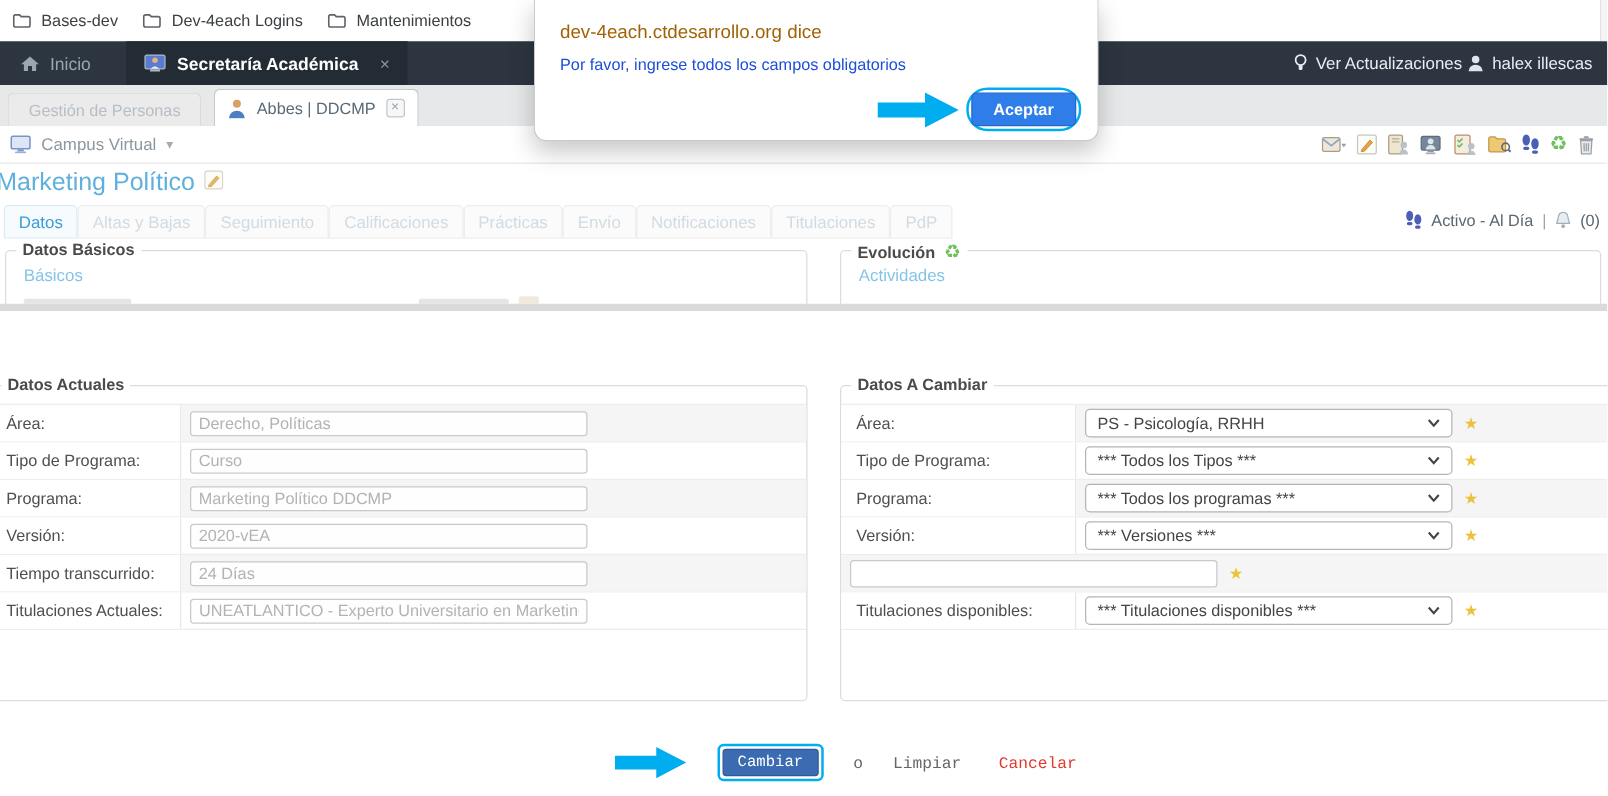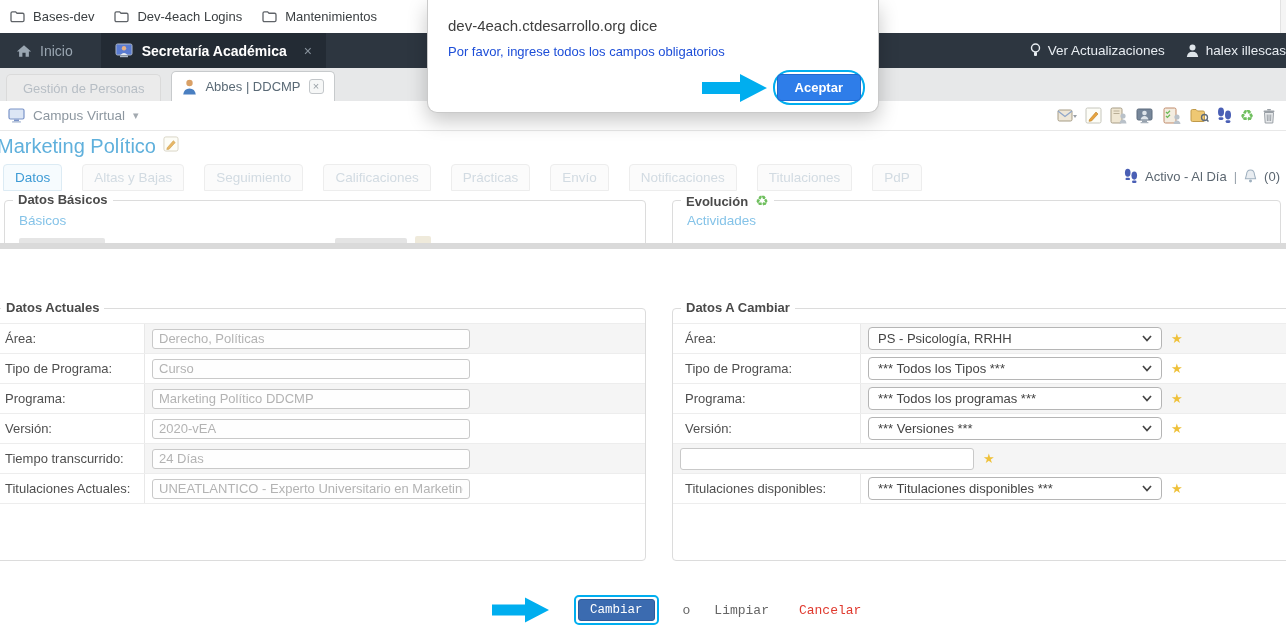--- a/index.html
+++ b/index.html
@@ -12,21 +12,21 @@
   .bm-item { display:flex; align-items:center; gap:8px; font-size:13px; color:#3c4043; cursor:pointer; }
   .scroll-strip { position:absolute; top:0; right:0; width:6px; height:33px; background:#f4f4f4; border-left:1px solid #e2e2e2; }
 
   
   .navbar { position:absolute; top:33px; left:0; width:1286px; height:35px; background:#2d3640;
     display:flex; align-items:stretch; color:#9aa6b1; font-size:14px; }
   .nav-home { display:flex; align-items:center; gap:8px; padding:0 16px; }
   .nav-activetab { display:flex; align-items:center; gap:9px; padding:0 14px; margin-left:12px;
     background:#232b34; color:#fff; font-weight:bold; }
   .nav-close { color:#8a949e; font-weight:normal; font-size:14px; margin-left:8px; cursor:pointer; }
-  .nav-right { margin-left:auto; display:flex; align-items:center; gap:21px; 
+  .nav-right { margin-left:auto; display:flex; align-items:center; gap:4px; padding-right:12px;
     color:#e8edf2; font-size:13.5px; }
   .nav-right .itm { display:flex; align-items:center; gap:7px; cursor:pointer; }
 
   
   .wintabs { position:absolute; top:68px; left:0; width:1286px; height:33px; background:#e7e8e9;
     display:flex; align-items:flex-end; padding-left:6px; }
   .wtab { display:flex; align-items:center; font-size:13px; border-radius:5px 5px 0 0; }
   .wtab.inactive { height:27px; padding:0 16px; background:#ebebeb; border:1px solid #dadada; border-bottom:none; color:#b7bec5; }
   .wtab.active { height:30px; padding:0 10px; margin-left:10px; background:#fff; border:1px solid #c7cacc; border-bottom:none; color:#5a6a76; gap:8px; }
   .wtab-close { width:15px; height:15px; border:1px solid #c3c7ca; border-radius:3px; background:#f6f7f7;
@@ -38,21 +38,21 @@
   .campus { display:flex; align-items:center; gap:8px; color:#8d97a0; font-size:13.5px; cursor:pointer; }
   .tool-icons { margin-left:auto; display:flex; align-items:center; gap:8px; }
   .tico { display:flex; align-items:center; cursor:pointer; }
 
   
   .pagetitle { position:absolute; top:131px; left:0; width:1286px; height:30px; display:flex; align-items:center; }
   .pagetitle .txt { margin-left:-3px; font-size:20px; color:#5fb0dc; }
   .pagetitle .pencil { margin-left:7px; cursor:pointer; }
 
   
-  .tabstrip { position:absolute; top:161px; left:0; width:1286px; height:30px; display:flex; align-items:flex-end; padding-left:3px; gap:20px; }
+  .tabstrip { position:absolute; top:161px; left:0; width:1286px; height:30px; display:flex; align-items:flex-end; padding-left:3px; gap:0; }
   .stab { height:27px; display:flex; align-items:center; padding:0 11px; font-size:13.5px;
     border:1px solid #ededed; border-radius:4px 4px 0 0; background:#fbfbfb; color:#d2dbe2; cursor:pointer; }
   .stab.active { background:#f6fbfe; border-color:#dcebf4; color:#3e9bd5; }
   .strip-status { position:absolute; right:6px; top:0; height:30px; display:flex; align-items:center; gap:7px;
     font-size:13px; color:#5b6670; }
 
   
   .band { position:absolute; top:191px; left:0; width:1286px; height:52px; overflow:hidden; background:#fff; }
   fieldset.box, .box { border:1px solid #dcdcdc; border-radius:4px; position:absolute; background:#fff; }
   .box .legend { position:absolute; top:-9px; left:8px; background:#fff; padding:0 5px;
@@ -95,21 +95,21 @@
   .btn-cambiar { background:#3b6bb0; border:1px solid #2f5a99; border-radius:3px; color:#fff;
     font-size:12.5px; padding:3px 11px; cursor:pointer; font-family:inherit; }
   .act-or { color:#666; }
   .act-link { color:#666; cursor:pointer; }
   .act-cancel { color:#e0392e; cursor:pointer; margin-left:6px; }
 
   
   .dialog { position:absolute; left:427px; top:0; width:452px; height:113px; background:#fff; z-index:50;
     border:1px solid #cacaca; border-top:none; border-radius:0 0 10px 10px;
     box-shadow:0 8px 20px rgba(0,0,0,.22); }
-  .dlg-title { margin:17px 0 0 20px; font-size:15px; color:#404040; }
+  .dlg-title { margin:17px 0 0 20px; font-size:15px; color:#a16207; }
   .dlg-msg { margin:10px 0 0 20px; font-size:13px; color:#1d4ed8; }
   .dlg-actions { position:absolute; right:13px; top:70px; display:flex; align-items:center; gap:5px; }
   .btn-aceptar { background:#2e7de9; border:1px solid #2269cf; border-radius:4px; color:#fff;
     font-weight:bold; font-size:13px; padding:5px 17px; cursor:pointer; font-family:inherit; }
   .arrow { flex:none; }
 </style>
 </head>
 <body>
 
 <div id="screen">

